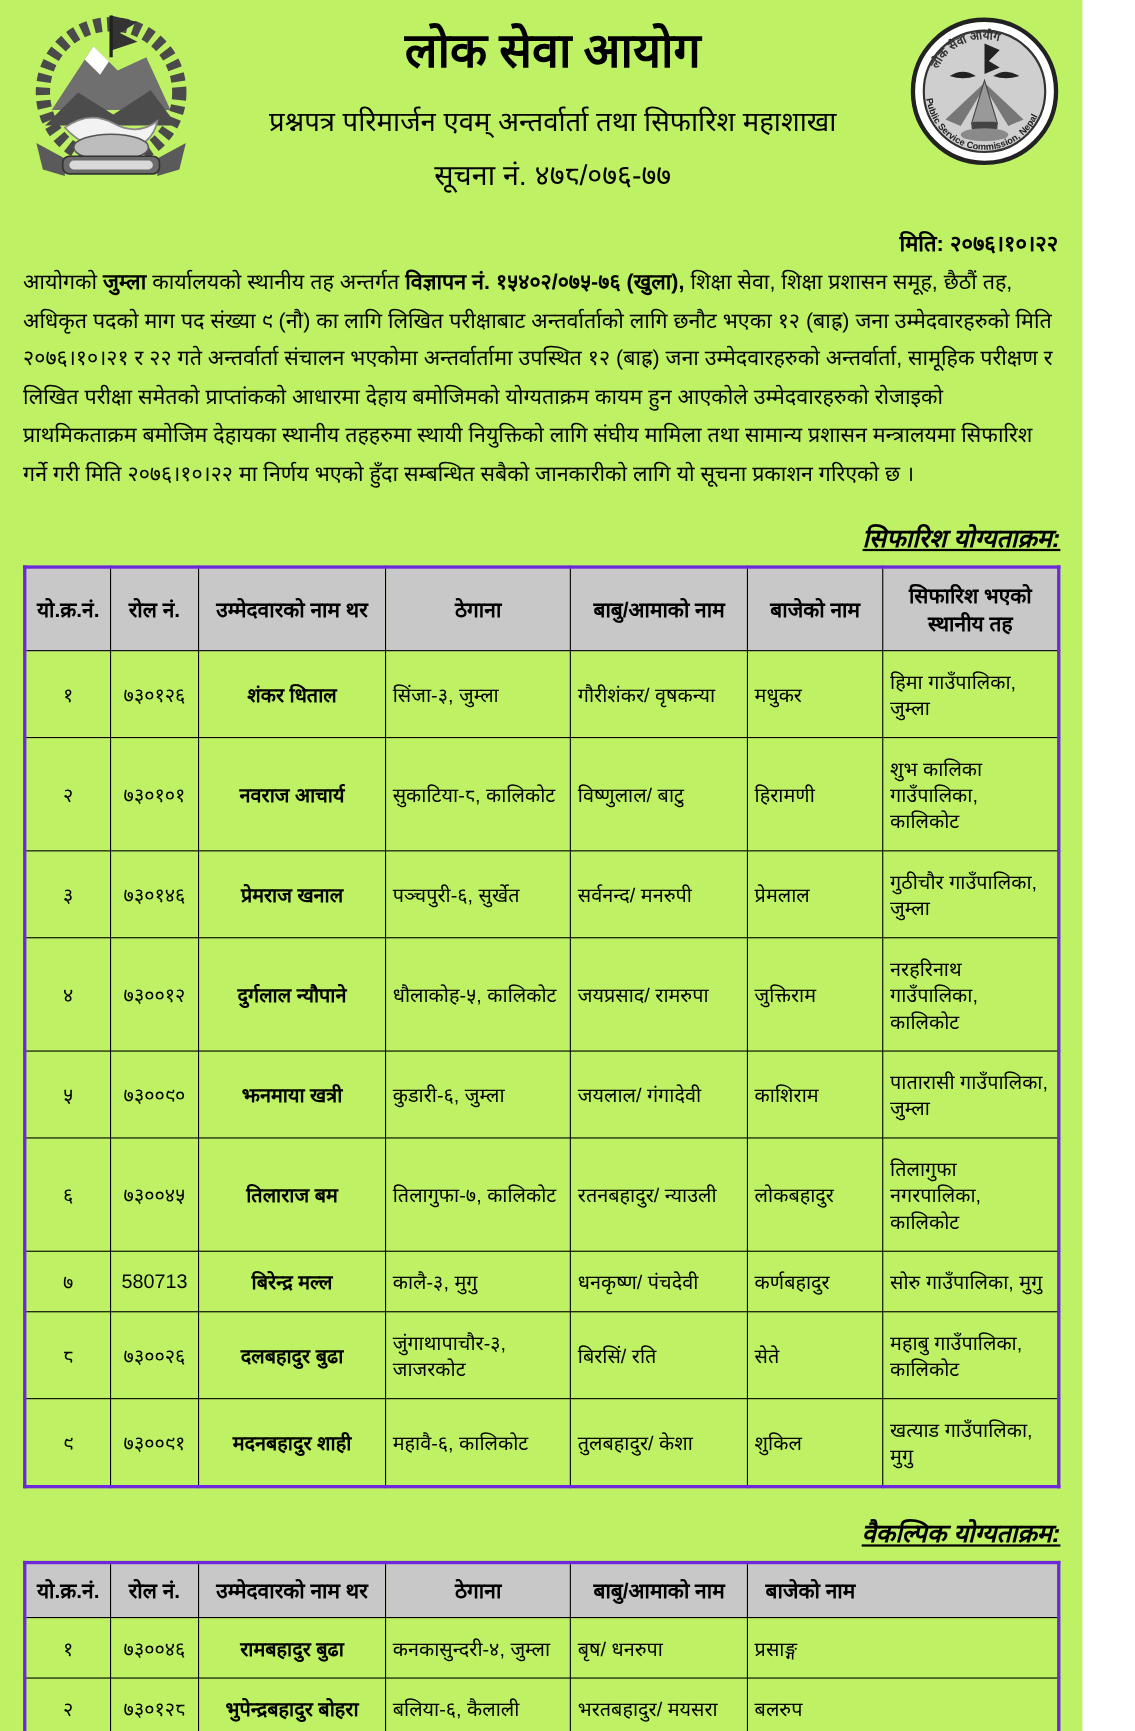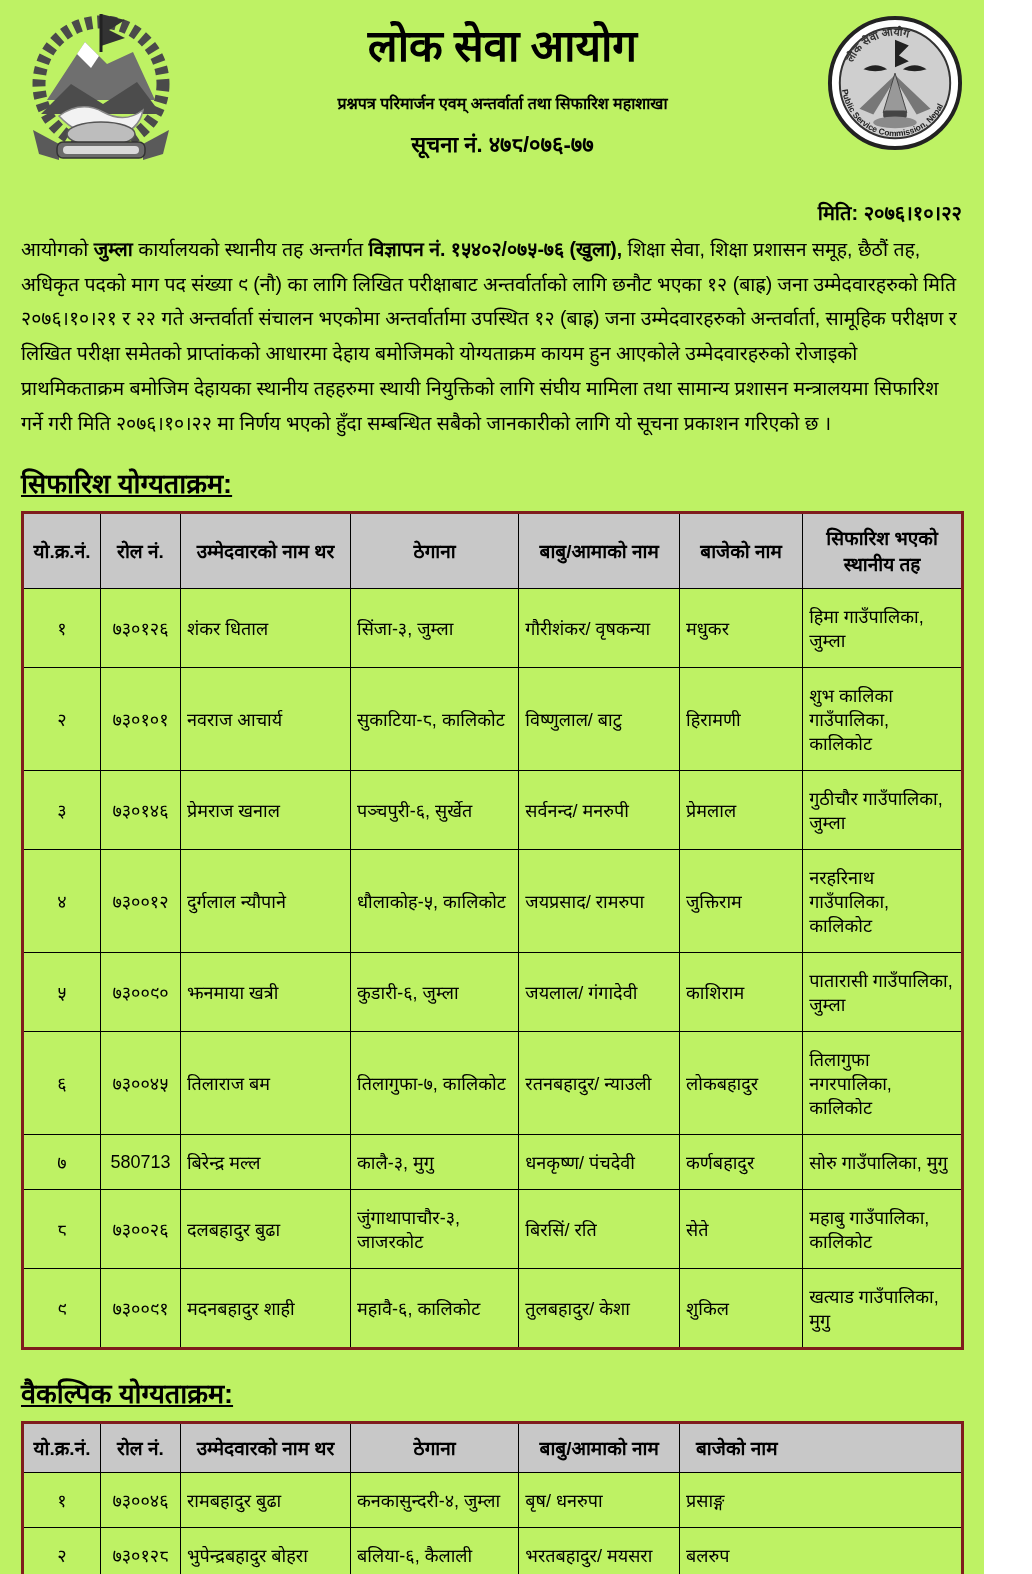--- a/index.html
+++ b/index.html
@@ -7,39 +7,39 @@
     width:984px;height:1574px;box-sizing:border-box;
     padding:8px 20px 10px 21px;background:#bef264;
     font-family:"Liberation Sans",sans-serif;overflow:hidden;
   }
   
   .doc-header{display:flex;justify-content:space-between;align-items:flex-start;}
   .logo-left{width:170px;flex:0 0 170px;padding-top:4px;}
   .logo-right{width:150px;flex:0 0 150px;padding-top:6px;text-align:right;}
   .header-center{flex:1;text-align:center;padding-top:2px;}
   .main-title{font-family:"Liberation Serif",serif;font-size:44px;font-weight:bold;margin:4px 0 18px;}
-  .subtitle1{font-size:16px;font-weight:bold;margin:4px 0 14px;}
+  .subtitle1{font-size:25px;font-weight:normal;margin:4px 0 14px;}
   .subtitle2{font-size:27px;font-weight:bold;margin:10px 0 16px;}
-  .notice-no{font-size:22px;font-weight:bold;margin:12px 0 0;}
+  .notice-no{font-size:26px;font-weight:normal;margin:12px 0 0;}
   .date-line{text-align:right;font-weight:bold;font-size:20px;margin:31px 2px 4px;}
   
   .intro{font-size:19.5px;line-height:1.78;margin:6px 0 0;}
   .intro .b{font-weight:bold;}
   
   .section-heading{
-    font-size:27px;font-weight:bold;
-    text-decoration:underline;margin:24px 0 10px;
+    font-size:23px;font-weight:bold;font-style:italic;
+    text-decoration:underline;margin:24px 0 10px;text-align:right;
   }
   
-  table.data{width:100%;border-collapse:collapse;border:3px solid #7f1d1d;table-layout:fixed;}
+  table.data{width:100%;border-collapse:collapse;border:3px solid #6d28d9;table-layout:fixed;}
   table.data th,table.data td{border:1.6px solid #000;padding:9px 6px;font-size:18px;vertical-align:middle;word-wrap:break-word;}
   table.data thead th{background:#c8c8c8;font-weight:bold;text-align:center;font-size:19px;padding:11px 4px;}
   table.data td{text-align:left;}
   table.data td:nth-child(1),table.data td:nth-child(2){text-align:center;}
-  table.data td:nth-child(3){font-weight:normal;}
+  table.data td:nth-child(3){font-weight:bold;text-align:center;}
   #table-0 td,#table-1 td{padding-top:15px;padding-bottom:15px;}
   
   #table-0 col.c0{width:8.3%}#table-0 col.c1{width:8.5%}#table-0 col.c2{width:18.1%}
   #table-0 col.c3{width:17.9%}#table-0 col.c4{width:17.1%}#table-0 col.c5{width:13.1%}
   #table-0 col.c6{width:17%}
   #table-1 col.c0{width:8.3%}#table-1 col.c1{width:8.5%}#table-1 col.c2{width:18.1%}
   #table-1 col.c3{width:17.9%}#table-1 col.c4{width:17.1%}#table-1 col.c5{width:30.1%}
   
   #table-1 thead th:nth-child(6){text-align:left;padding-left:16px;}
 </style>

